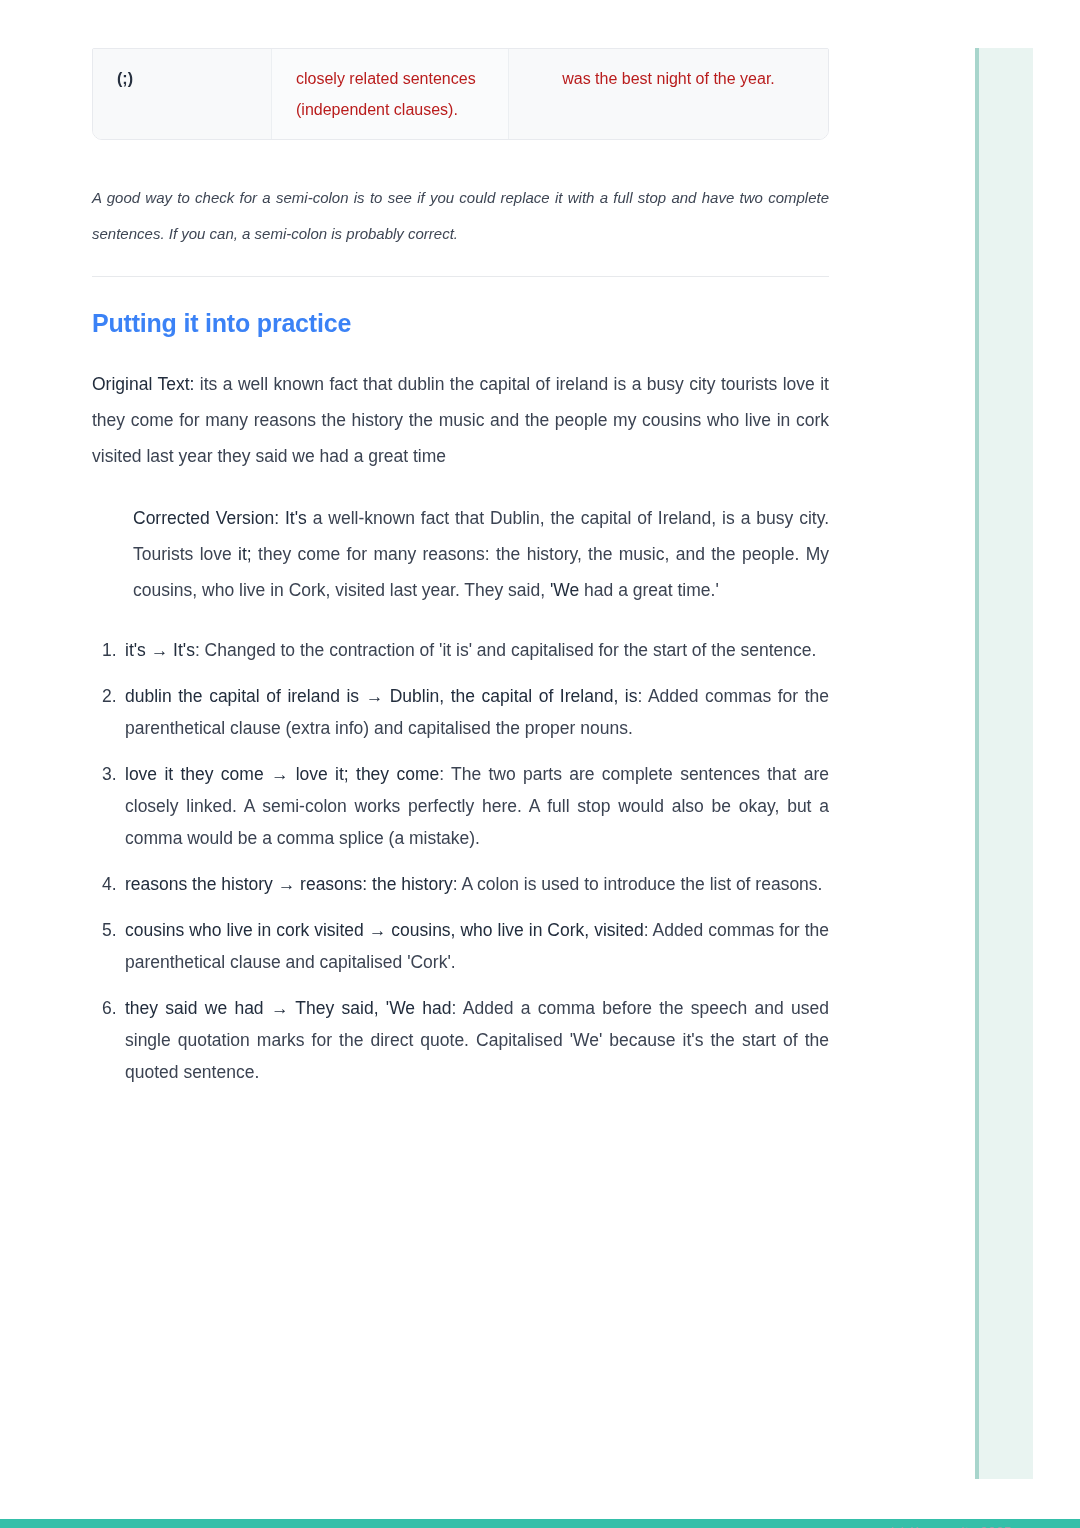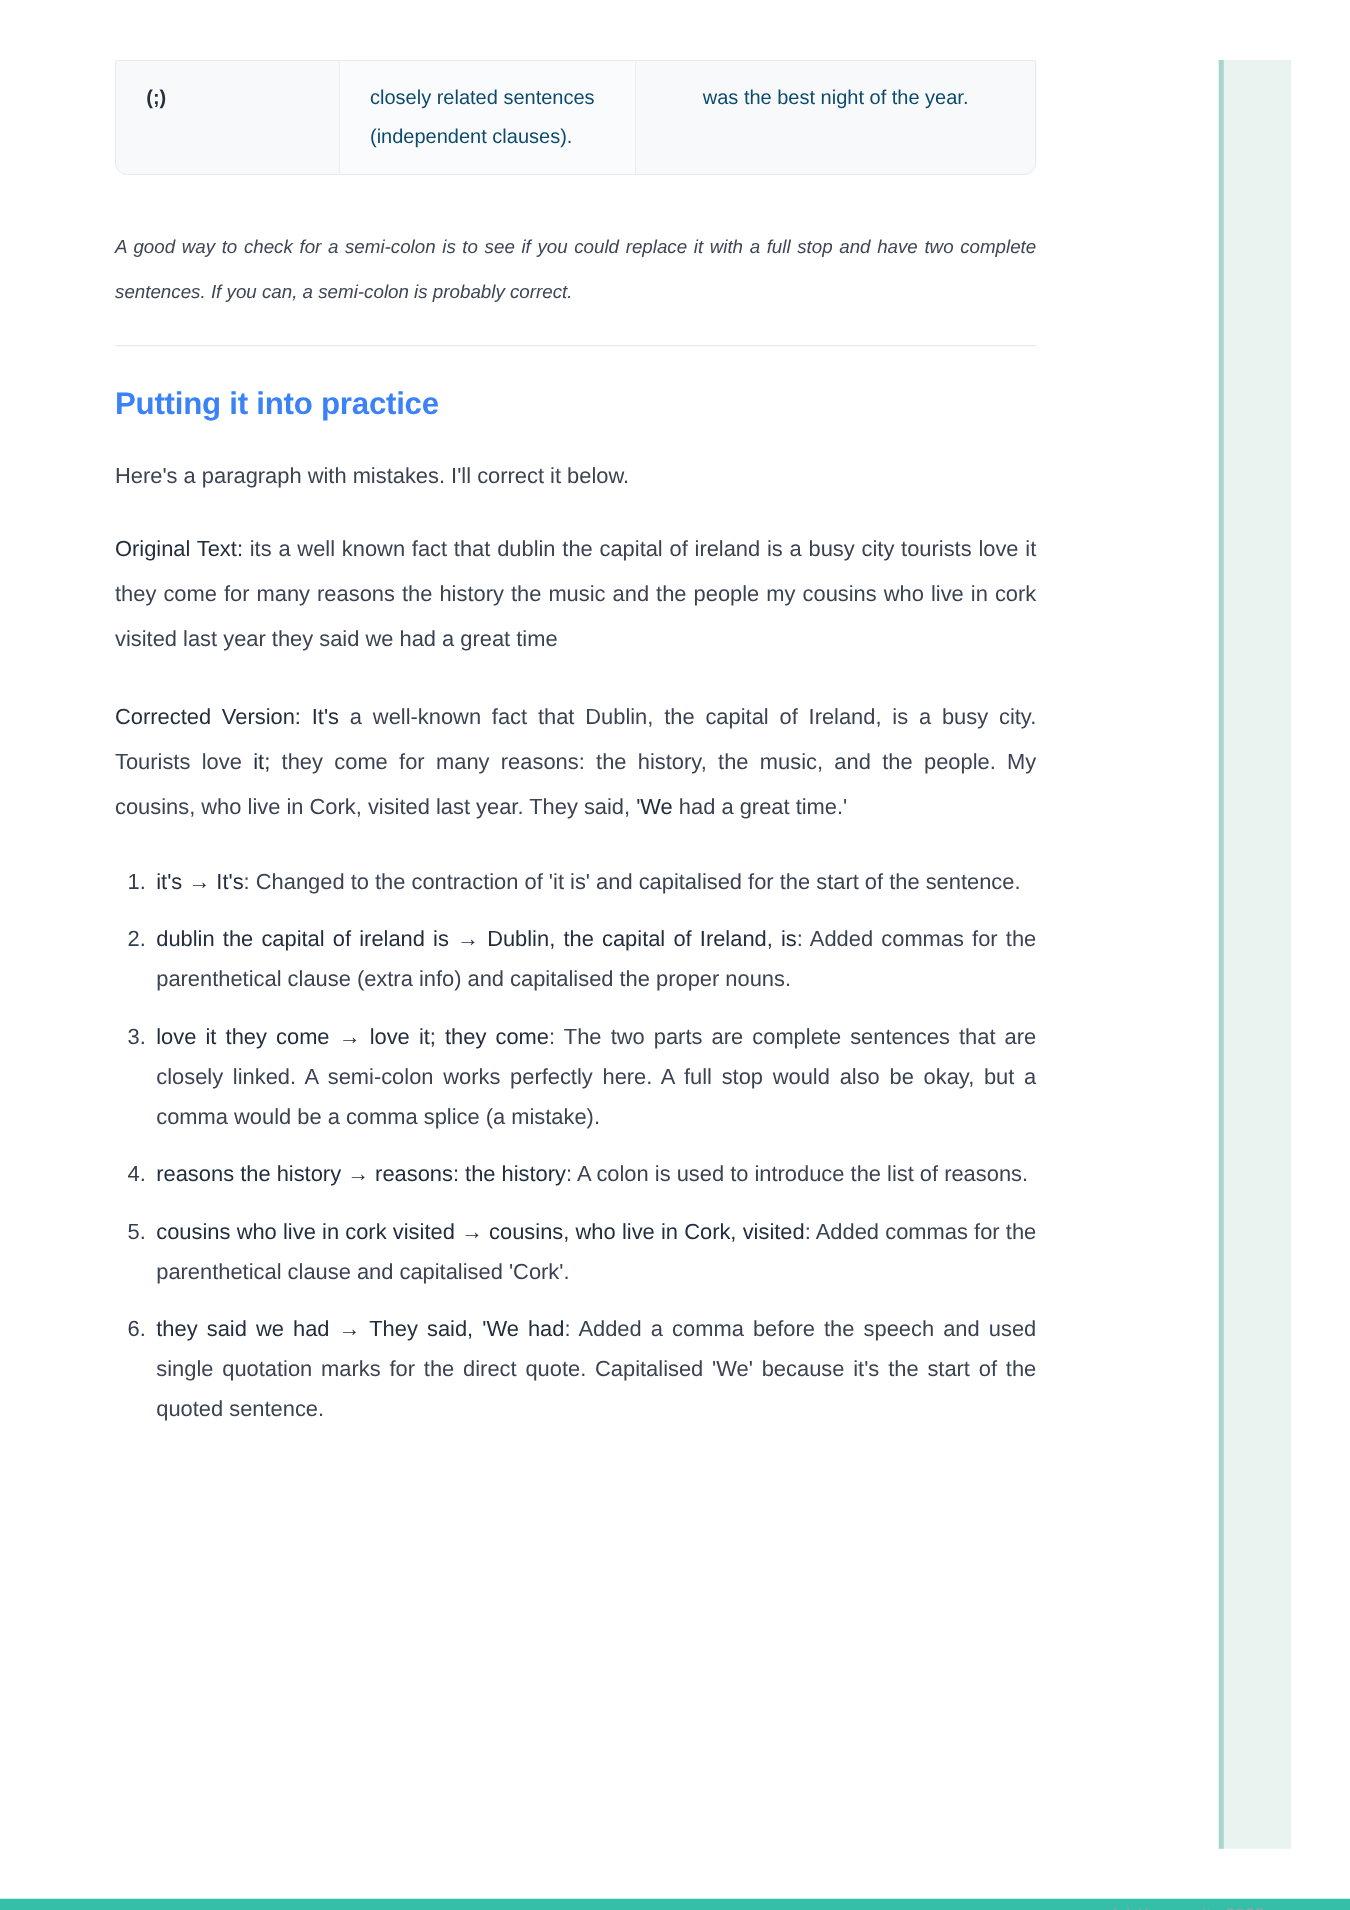--- a/index.html
+++ b/index.html
@@ -33,21 +33,21 @@
     display: flex;
     border: 1px solid #e8eaee;
     border-radius: 2px 2px 10px 10px;
     overflow: hidden;
     background: #ffffff;
   }
   .cell {
     padding: 14px 24px;
     font-size: 16px;
     line-height: 31px;
-    color: #0c4a6e;
+    color: #b91c1c;
   }
   .c1 {
     width: 178px;
     background: #f8f9fa;
     font-weight: 700;
     color: #27303f;
   }
   .c2 {
     width: 238px;
     background: #fafbfc;
@@ -80,21 +80,21 @@
     letter-spacing: -0.2px;
   }
   .body {
     font-size: 17.5px;
     line-height: 36px;
     color: #3b4352;
   }
   .intro { margin-top: 30px; line-height: 25px; }
   .just { text-align: justify; }
   .original { margin-top: 28px; }
-  .corrected { margin-top: 26px; }
+  .corrected { margin-top: 26px; margin-left: 41px; }
   b, .bold { font-weight: 400; color: #222d3d; }
   .label { margin-top: 22px; font-weight: 700; color: #222d3d; line-height: 25px; }
   .list { margin-top: 26px; }
   .item {
     display: flex;
     margin-bottom: 14px;
     font-size: 17.5px;
     line-height: 32px;
   }
   .num {
@@ -138,21 +138,20 @@
       <div class="cell c2">closely related sentences (independent clauses).</div>
       <div class="cell c3">was the best night of the year.</div>
     </div>
 
     <p class="tip just">A good way to check for a semi-colon is to see if you could replace it with a full stop and have two complete sentences. If you can, a semi-colon is probably correct.</p>
 
     <hr class="divider">
 
     <h2 class="heading">Putting it into practice</h2>
 
-    <p class="body intro">Here's a paragraph with mistakes. I'll correct it below.</p>
 
     <p class="body just original"><b>Original Text:</b><span> its a well known fact that dublin the capital of ireland is a busy city tourists love it they come for many reasons the history the music and the people my cousins who live in cork visited last year they said we had a great time</span></p>
 
     <p class="body just corrected"><b>Corrected Version: It's</b><span> a well-known fact that Dublin, the capital of Ireland, is a busy city. Tourists love </span><b>it;</b><span> they come for many reasons: the history, the music, and the people. My cousins, who live in Cork, visited last year. They said, </span><b>'We</b><span> had a great time.'</span></p>
 
 
     <div class="list">
 
       <div class="item">
         <span class="num">1.</span>

